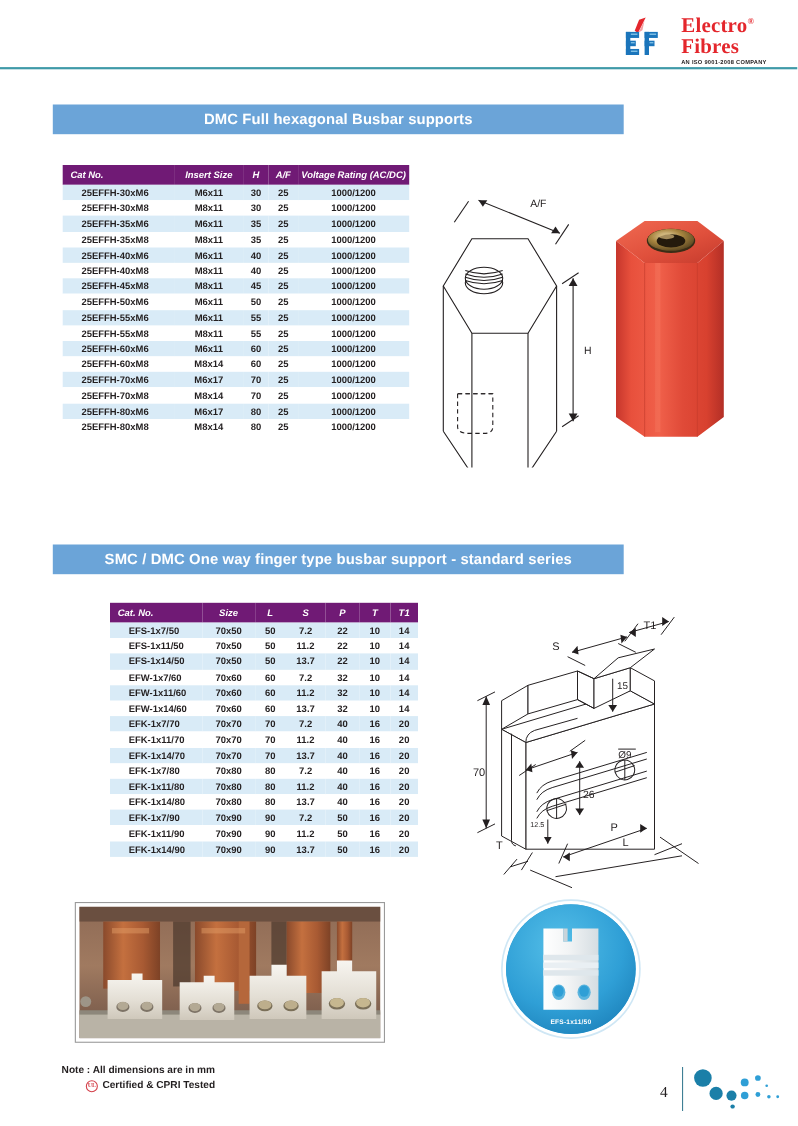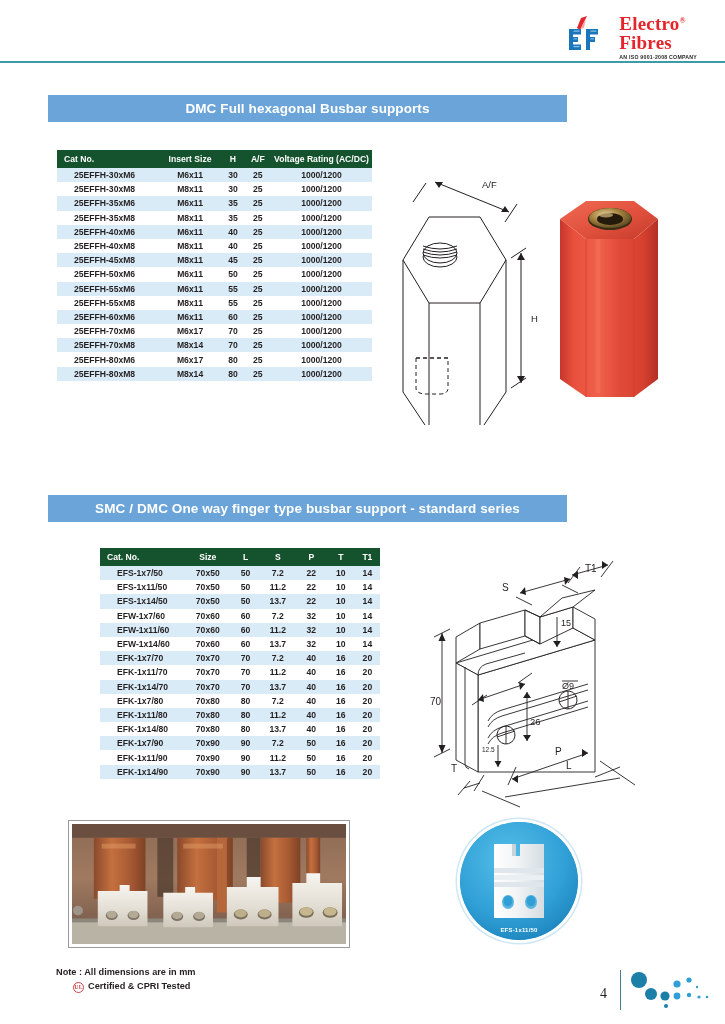--- a/index.html
+++ b/index.html
@@ -47,23 +47,23 @@
     height:27px; background:#6ba4d8;
     display:flex; align-items:center; justify-content:center;
     color:#ffffff; font-size:13.5px; font-weight:bold;
     letter-spacing:.1px;
   }
   .bar-wrap { position:absolute; left:48px; width:519px; }
 
   
   table.spec { border-collapse:collapse; }
   table.spec th {
-    background:#14532d; color:#ffffff;
+    background:#701a75; color:#ffffff;
     font-size:8.6px; font-weight:bold;
-    padding:4px 3px; text-align:center; white-space:nowrap;
+    padding:4px 3px; text-align:center; white-space:nowrap;font-style:italic;
   }
   table.spec td {
     font-size:8.6px; font-weight:bold; color:#231f20;
     padding:2.1px 3px; text-align:center; white-space:nowrap;
   }
   table.spec tbody tr:nth-child(odd) { background:#d9ebf7; }
   table.spec tbody tr:nth-child(even) { background:#ffffff; }
   table.spec .c-cat { text-align:left; padding-left:17px; }
   table.spec th.c-cat { text-align:left; padding-left:7px; }
 
@@ -86,21 +86,21 @@
     position:absolute; left:0; right:0; bottom:7px;
     text-align:center; color:#ffffff; font-size:6px; font-weight:bold;
     letter-spacing:.2px;
   }
 
   
   .note {
     position:absolute; left:56px; bottom:30px;
     font-size:9.2px; font-weight:bold; color:#231f20; line-height:1.5;
   }
-  .note-line2 { display:flex; align-items:center; gap:4px; padding-left:17px; }
+  .note-line2 { display:flex; align-items:center; gap:4px; padding-left:17px;justify-content:flex-end; }
   .ul-mark {
     width:11px; height:11px; border-radius:50%;
     border:1.1px solid #d4404a; color:#d4404a;
     font-size:5.6px; font-weight:bold;
     display:flex; align-items:center; justify-content:center;
     font-family:"Liberation Serif", serif; flex:0 0 auto;
   }
   .page-no {
     position:absolute; right:118px; bottom:22px;
     font-size:14px; color:#231f20; font-family:"Liberation Serif", serif;
@@ -229,20 +229,27 @@
         <tr>
           <td class="c-cat">25EFFH-55xM8</td>
           <td>M8x11</td>
           <td>55</td>
           <td>25</td>
           <td>1000/1200</td>
         </tr>
         <tr>
           <td class="c-cat">25EFFH-60xM6</td>
           <td>M6x11</td>
+          <td>60</td>
+          <td>25</td>
+          <td>1000/1200</td>
+        </tr>
+        <tr>
+          <td class="c-cat">25EFFH-60xM8</td>
+          <td>M8x14</td>
           <td>60</td>
           <td>25</td>
           <td>1000/1200</td>
         </tr>
         <tr>
           <td class="c-cat">25EFFH-70xM6</td>
           <td>M6x17</td>
           <td>70</td>
           <td>25</td>
           <td>1000/1200</td>

